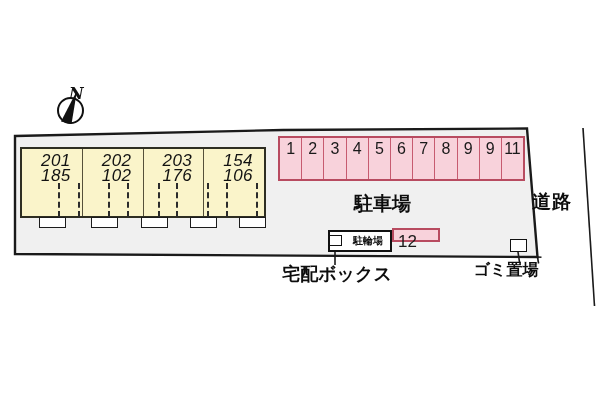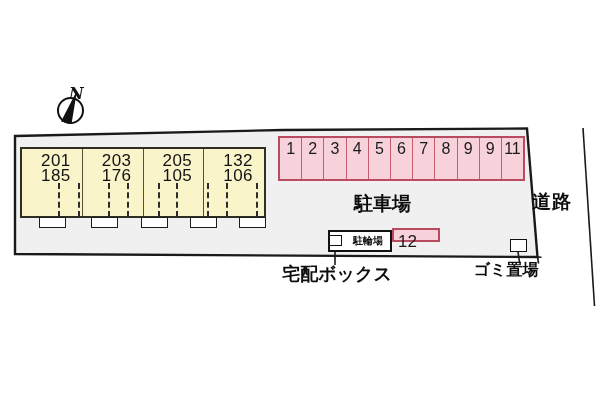--- a/index.html
+++ b/index.html
@@ -7,21 +7,21 @@
          font-family:"Liberation Sans","DejaVu Sans",sans-serif;}
   .stage svg{position:absolute;left:0;top:0;}
   .abs{position:absolute;}
 
   
   .building{position:absolute;left:20px;top:147px;width:246px;height:71px;
             background:var(--building_fill,#faf4ca);border:2px solid #2e2e22;
             display:flex;box-sizing:border-box;}
   .unit{flex:1 1 0;border-right:1.6px solid #55503a;position:relative;
         text-align:center;color:#121212;font-size:17px;line-height:15px;
-        padding-top:4px;letter-spacing:0.5px;}
+        padding-top:4px;letter-spacing:0.5px;font-style:italic;}
   .unit:last-child{border-right:none;}
   .unit span{display:block;transform:translateX(4px);}
 
   .dash{position:absolute;top:183px;height:34px;width:0;border-left:2px dashed #2b2b2b;}
   .porch{position:absolute;top:217px;height:11px;background:#ffffff;
          border:1.6px solid #1c1c1c;box-sizing:border-box;}
 
   
   .parking-row{position:absolute;left:278px;top:136px;width:247px;height:45px;
                display:flex;background:var(--parking_fill,#f8d2db);
@@ -72,29 +72,29 @@
   </svg>
 
   <div class="compass-n">N</div>
 
   <div class="building">
     <div class="unit">
       <span>201</span>
       <span>185</span>
     </div>
     <div class="unit">
+      <span>202</span>
+      <span>102</span>
+    </div>
+    <div class="unit">
       <span>203</span>
       <span>176</span>
     </div>
     <div class="unit">
-      <span>205</span>
-      <span>105</span>
-    </div>
-    <div class="unit">
-      <span>132</span>
+      <span>154</span>
       <span>106</span>
     </div>
   </div>
 
   <div class="dash" style="left:58px"></div>
   <div class="dash" style="left:78px"></div>
   <div class="dash" style="left:108px"></div>
   <div class="dash" style="left:127px"></div>
   <div class="dash" style="left:158px"></div>
   <div class="dash" style="left:176px"></div>

